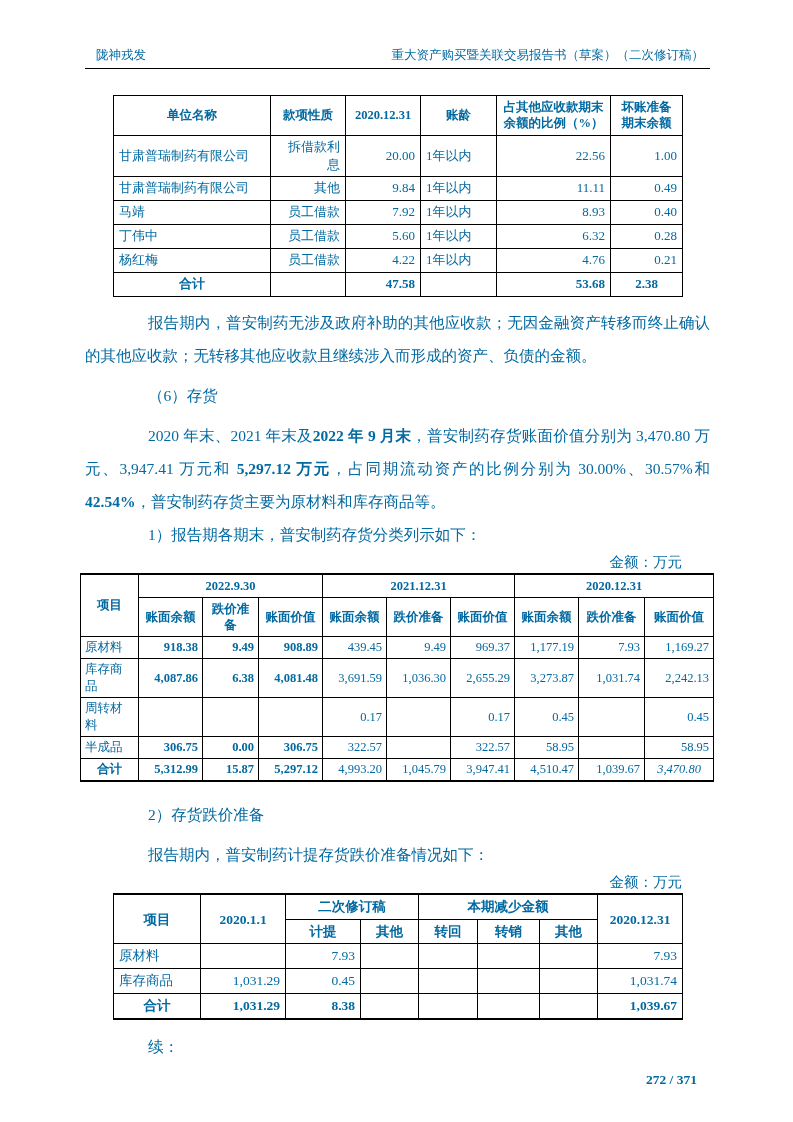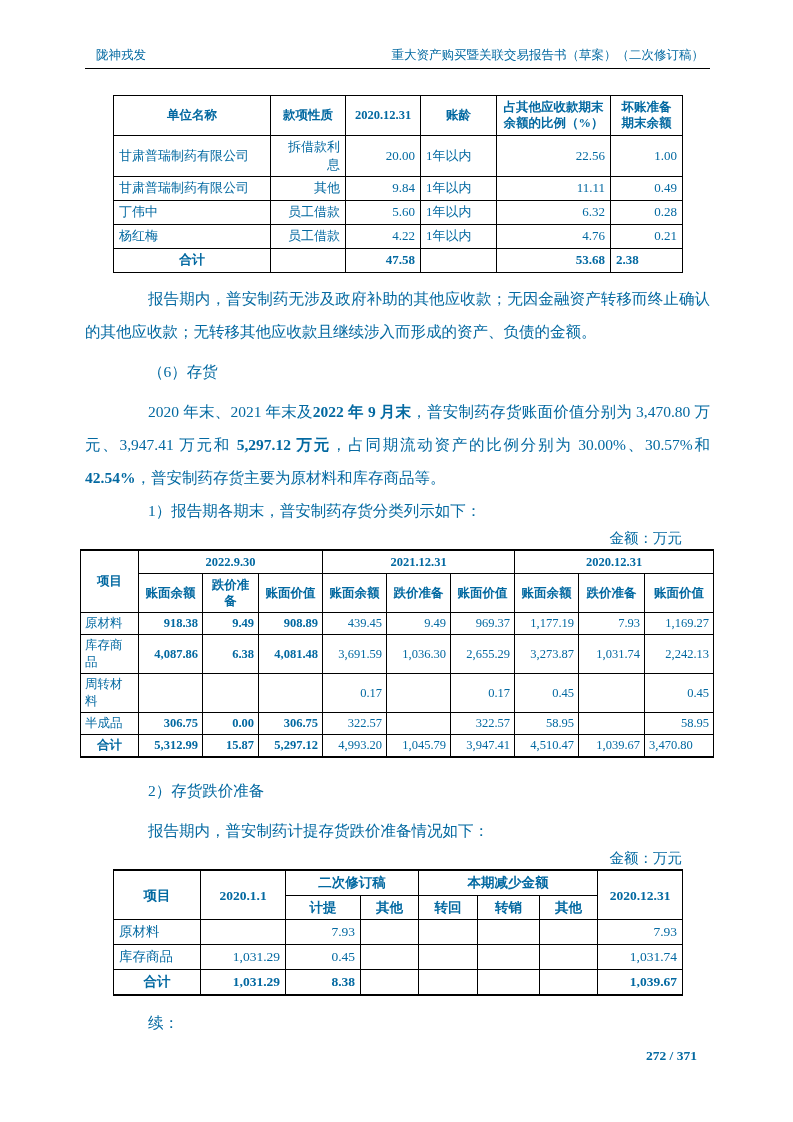--- a/index.html
+++ b/index.html
@@ -80,20 +80,28 @@
         </tr>
         <tr>
           <td style="text-align: left;">甘肃普瑞制药有限公司</td>
           <td style="text-align: right;">其他</td>
           <td style="text-align: right;">9.84</td>
           <td style="text-align: left;">1年以内</td>
           <td style="text-align: right;">11.11</td>
           <td style="text-align: right;">0.49</td>
         </tr>
         <tr>
+          <td style="text-align: left;">马靖</td>
+          <td style="text-align: right;">员工借款</td>
+          <td style="text-align: right;">7.92</td>
+          <td style="text-align: left;">1年以内</td>
+          <td style="text-align: right;">8.93</td>
+          <td style="text-align: right;">0.40</td>
+        </tr>
+        <tr>
           <td style="text-align: left;">丁伟中</td>
           <td style="text-align: right;">员工借款</td>
           <td style="text-align: right;">5.60</td>
           <td style="text-align: left;">1年以内</td>
           <td style="text-align: right;">6.32</td>
           <td style="text-align: right;">0.28</td>
         </tr>
         <tr>
           <td style="text-align: left;">杨红梅</td>
           <td style="text-align: right;">员工借款</td>
@@ -101,21 +109,21 @@
           <td style="text-align: left;">1年以内</td>
           <td style="text-align: right;">4.76</td>
           <td style="text-align: right; padding-left: 26px;">0.21</td>
         </tr>
         <tr>
           <td class="b" style="text-align: center;">合计</td>
           <td class="b" style="text-align: right;"></td>
           <td class="b" style="text-align: right;">47.58</td>
           <td class="b" style="text-align: left;"></td>
           <td class="b" style="text-align: right;">53.68</td>
-          <td class="b" style="text-align: left; margin-left: 33px;">2.38</td>
+          <td class="b" style="text-align: center; margin-left: 33px;">2.38</td>
         </tr>
       </tbody>
     </table>
 
   <p class="para p1">报告期内，普安制药无涉及政府补助的其他应收款；无因金融资产转移而终止确认的其他应收款；无转移其他应收款且继续涉入而形成的资产、负债的金额。</p>
 
   <p class="para h6">（6）存货</p>
 
   <p class="para p2"><span>2020 年末、2021 年末及</span><span class="b">2022 年 9 月末</span><span>，普安制药存货账面价值分别为 3,470.80 万元、3,947.41 万元和 </span><span class="b">5,297.12 万元</span><span>，占同期流动资产的比例分别为 30.00%、30.57%和 </span><span class="b">42.54%</span><span>，普安制药存货主要为原材料和库存商品等。</span></p>
 
@@ -207,21 +215,21 @@
         <tr>
           <td class="b" style="text-align: center;">合计</td>
           <td class="b" style="text-align: right;">5,312.99</td>
           <td class="b" style="text-align: right;">15.87</td>
           <td class="b" style="text-align: right;">5,297.12</td>
           <td style="text-align: right;">4,993.20</td>
           <td style="text-align: right;">1,045.79</td>
           <td style="text-align: right;">3,947.41</td>
           <td style="text-align: right;">4,510.47</td>
           <td style="text-align: right;">1,039.67</td>
-          <td style="text-align: left;">3,470.80</td>
+          <td style="text-align: center; font-style: italic;">3,470.80</td>
         </tr>
       </tbody>
     </table>
 
   <p class="para p4">2）存货跌价准备</p>
 
   <p class="para p5">报告期内，普安制药计提存货跌价准备情况如下：</p>
 
   <div class="unit-label">金额：万元</div>
 

